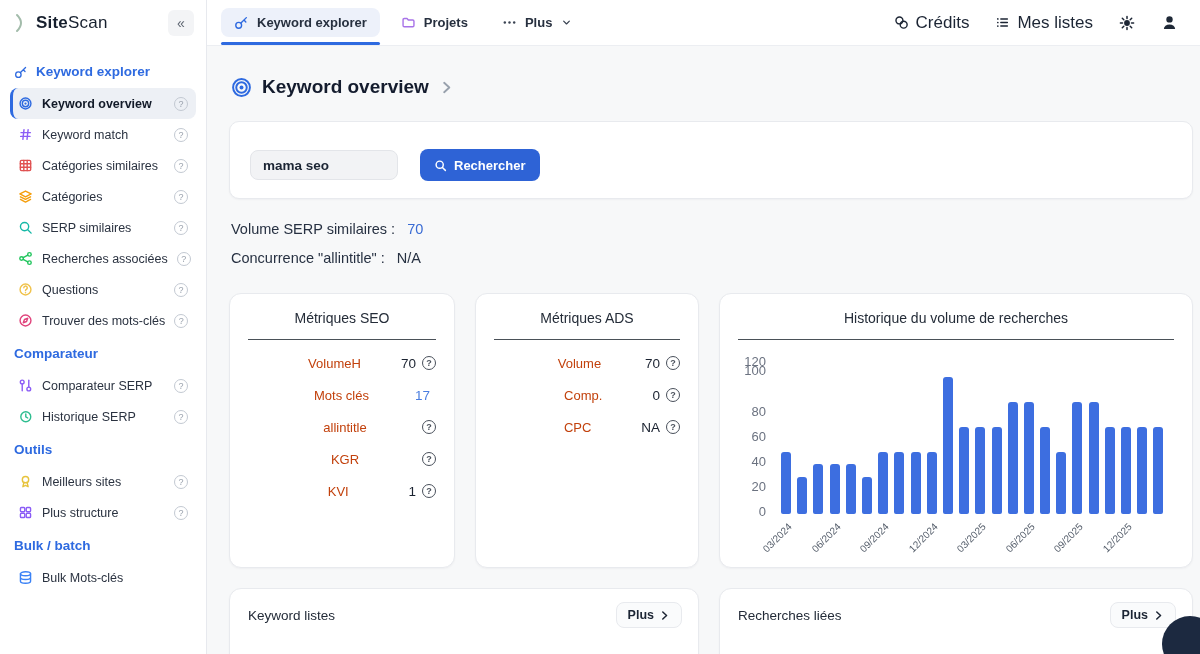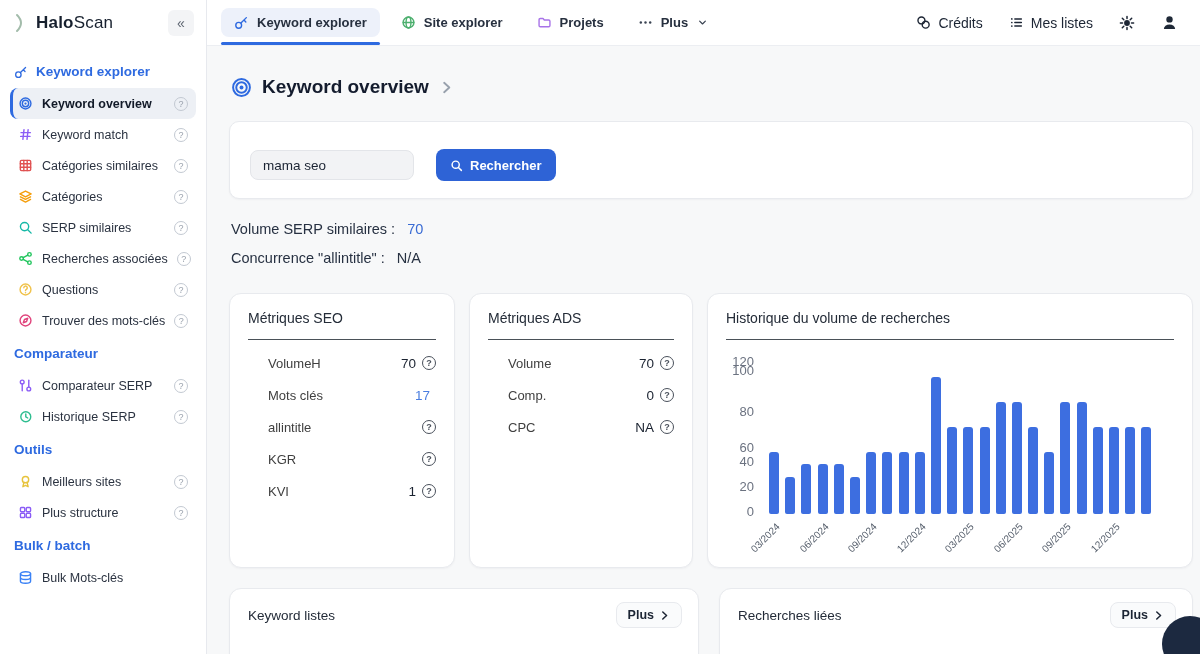--- a/index.html
+++ b/index.html
@@ -23,44 +23,44 @@
   .help-badge { width:14px; height:14px; min-width:14px; border-radius:50%; border:1px solid #c3c9d2; color:#9aa2ad; font-size:9px; display:flex; align-items:center; justify-content:center; }
 
   
   .main { flex:1; display:flex; flex-direction:column; min-width:0; }
   .topbar { height:46px; background:#fff; border-bottom:1px solid #eceef2; display:flex; align-items:center; padding:0 22px 0 10px; }
   .tab { height:100%; display:flex; align-items:center; position:relative; padding:0 4px; cursor:pointer; }
   .tab-inner { display:flex; align-items:center; gap:8px; padding:7px 13px; border-radius:8px; font-size:13px; font-weight:600; color:#27303f; }
   .tab.active .tab-inner { background:#edf1fa; }
   .tab.active::after { content:''; position:absolute; left:4px; right:4px; bottom:0; height:3px; border-radius:2px; background:#2e6ae0; }
   .topbar-right { margin-left:auto; display:flex; align-items:center; gap:26px; }
-  .top-link { display:flex; align-items:center; gap:7px; font-size:14px; font-weight:500; color:#1c2534; cursor:pointer; }
+  .top-link { display:flex; align-items:center; gap:7px; font-size:17px; font-weight:500; color:#1c2534; cursor:pointer; }
   .icon-btn { display:flex; align-items:center; cursor:pointer; }
 
   .content { flex:1; padding:30px 14px 0 15px; position:relative; overflow:hidden; }
   .heading-row { display:flex; align-items:center; gap:10px; padding-left:9px; }
   .page-title { font-size:19px; font-weight:800; color:#141c2e; }
 
   .search-card { margin:23px 0 0 7px; width:964px; background:#fff; border:1px solid #e8eaee; border-radius:10px; padding:17px 20px; box-shadow:0 1px 2px rgba(16,24,40,.04); }
   .field-label { display:flex; align-items:center; gap:7px; font-size:12.5px; font-weight:500; color:#3d4552; }
   .search-row { display:flex; align-items:center; margin-top:10px; gap:22px; }
-  .kw-input { width:164px; height:30px; border:1px solid #e3e5e9; background:#f2f3f5; border-radius:8px; padding:0 12px; font-family:inherit; font-size:13.5px; font-weight:400; color:#1b2433; }
+  .kw-input { width:148px; height:30px; border:1px solid #e3e5e9; background:#f2f3f5; border-radius:8px; padding:0 12px; font-family:inherit; font-size:13.5px; font-weight:700; color:#1b2433; }
   .search-btn { display:flex; align-items:center; gap:7px; height:32px; padding:0 14px; background:#2e63d6; color:#fff; border:none; border-radius:8px; font-family:inherit; font-size:13px; font-weight:600; cursor:pointer; }
 
   .stats { margin:15px 0 0 9px; }
   .stat-line { display:flex; align-items:center; height:29px; font-size:14.5px; color:#273142; }
   .stat-line .v { margin-left:12px; font-weight:500; }
 
-  .cards-row { display:flex; gap:14px; margin:21px 0 0 7px; width:964px; height:275px; }
+  .cards-row { display:flex; gap:20px; margin:21px 0 0 7px; width:964px; height:275px;text-align:center; }
   .card { background:#fff; border:1px solid #e8eaee; border-radius:12px; padding:16px 18px; box-shadow:0 1px 2px rgba(16,24,40,.04); }
   .card-title { font-size:14px; font-weight:500; color:#242c38; }
   .card-rule { border:none; border-top:1px solid #4a5158; margin-top:13px; }
   .card.seo { width:226px; } .card.ads { width:224px; } .card.chart { flex:1; }
   .mrow { display:flex; align-items:center; height:32px; padding-left:20px; }
-  .mrow .mlbl { font-size:13px; color:#404040; flex:1; }
+  .mrow .mlbl { font-size:13px; color:#c2410c; flex:1; }
   .mrow .mval { font-size:13.5px; color:#1a2230; margin-right:6px; }
   .mrow .mval.blue { color:#4a7de0; }
   .mrows { margin-top:7px; }
   .qmark { width:14px; height:14px; min-width:14px; border-radius:50%; border:1.2px solid #49505b; color:#49505b; font-size:9px; font-weight:700; display:flex; align-items:center; justify-content:center; }
 
   
   .plot-wrap { display:flex; margin-top:24px; }
   .y-axis { position:relative; width:32px; height:150px; }
   .y-axis span { position:absolute; right:4px; font-size:13px; color:#6b7280; }
   .bars { display:flex; align-items:flex-end; height:150px; margin-left:8px; }
@@ -82,21 +82,21 @@
 
 <div class="app">
 
   <aside class="sidebar">
     <div class="logo-row">
       <span class="logo-mark">
         <svg width="14" height="20" viewBox="0 0 14 20" fill="none" stroke="#a3bcab" stroke-width="2" stroke-linecap="round">
             <path d="M3 2 Q11 10 3 18"></path>
           </svg>
       </span>
-      <span class="logo-name"><b>Halo</b><span>Scan</span></span>
+      <span class="logo-name"><b>Site</b><span>Scan</span></span>
       <span class="collapse-btn">«</span>
     </div>
     <nav class="side-nav" id="side-nav">
         <div class="side-header">
           <span style="display: flex;">
             <svg width="14" height="14" viewBox="0 0 16 16" fill="none" stroke="#2e6ae0" stroke-width="1.5" stroke-linecap="round" stroke-linejoin="round">
               <circle cx="5" cy="11" r="3.1"></circle>
               <path d="M7.4 8.6 L13.2 2.8 M10.6 5.4 l2 2"></path>
             </svg>
           </span>
@@ -257,32 +257,20 @@
       <div id="top-tabs" style="display:flex; height:100%;">
           <div class="tab active">
             <div class="tab-inner">
               <span style="display: flex;">
                 <svg width="15" height="15" viewBox="0 0 16 16" fill="none" stroke="#2e6ae0" stroke-width="1.5" stroke-linecap="round" stroke-linejoin="round">
                   <circle cx="5" cy="11" r="3.1"></circle>
                   <path d="M7.4 8.6 L13.2 2.8 M10.6 5.4 l2 2"></path>
                 </svg>
               </span>
               <span>Keyword explorer</span>
-            </div>
-          </div>
-          <div class="tab">
-            <div class="tab-inner">
-              <span style="display: flex;">
-                <svg width="15" height="15" viewBox="0 0 16 16" fill="none" stroke="#4caf6e" stroke-width="1.5" stroke-linecap="round" stroke-linejoin="round">
-                  <circle cx="8" cy="8" r="5.8"></circle>
-                  <ellipse cx="8" cy="8" rx="2.6" ry="5.8"></ellipse>
-                  <path d="M2.4 8 h11.2"></path>
-                </svg>
-              </span>
-              <span>Site explorer</span>
             </div>
           </div>
           <div class="tab">
             <div class="tab-inner">
               <span style="display: flex;">
                 <svg width="15" height="15" viewBox="0 0 16 16" fill="none" stroke="#a873e8" stroke-width="1.5" stroke-linecap="round" stroke-linejoin="round">
                   <path d="M2.2 5 a1.3 1.3 0 0 1 1.3 -1.3 h2.9 l1.4 1.7 h4.7 a1.3 1.3 0 0 1 1.3 1.3 v4.6 a1.3 1.3 0 0 1 -1.3 1.3 H3.5 a1.3 1.3 0 0 1 -1.3 -1.3 z"></path>
                 </svg>
               </span>
               <span>Projets</span>
@@ -437,21 +425,21 @@
             </div>
         </section>
         <section class="card chart">
           <div class="card-title">Historique du volume de recherches</div>
           <hr class="card-rule">
           <div class="plot-wrap">
             <div class="y-axis" id="y-axis">
                 <span style="bottom: -5px;">0</span>
                 <span style="bottom: 20px;">20</span>
                 <span style="bottom: 45px;">40</span>
-                <span style="bottom: 59px;">60</span>
+                <span style="bottom: 70px;">60</span>
                 <span style="bottom: 95px;">80</span>
                 <span style="bottom: 136px;">100</span>
                 <span style="bottom: 145px;">120</span>
               </div>
             <div class="bars" id="bars">
                 <div class="bar-col">
                   <div class="bar" style="height: 62.5px; background: rgb(61, 110, 224);"></div>
                   <span class="x-label">03/2024</span>
                 </div>
                 <div class="bar-col">

